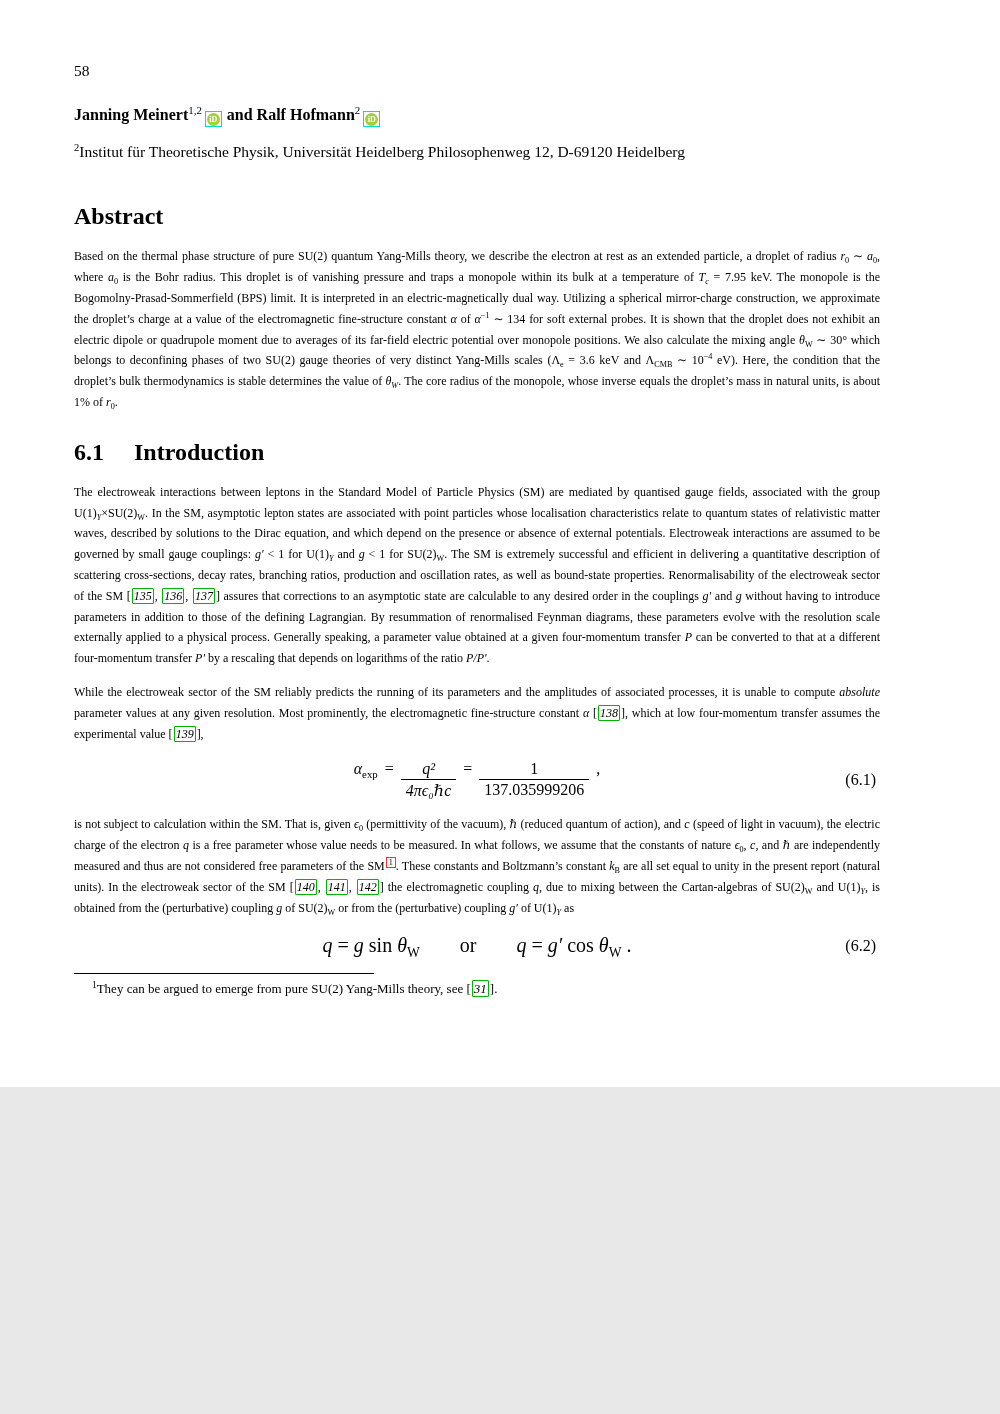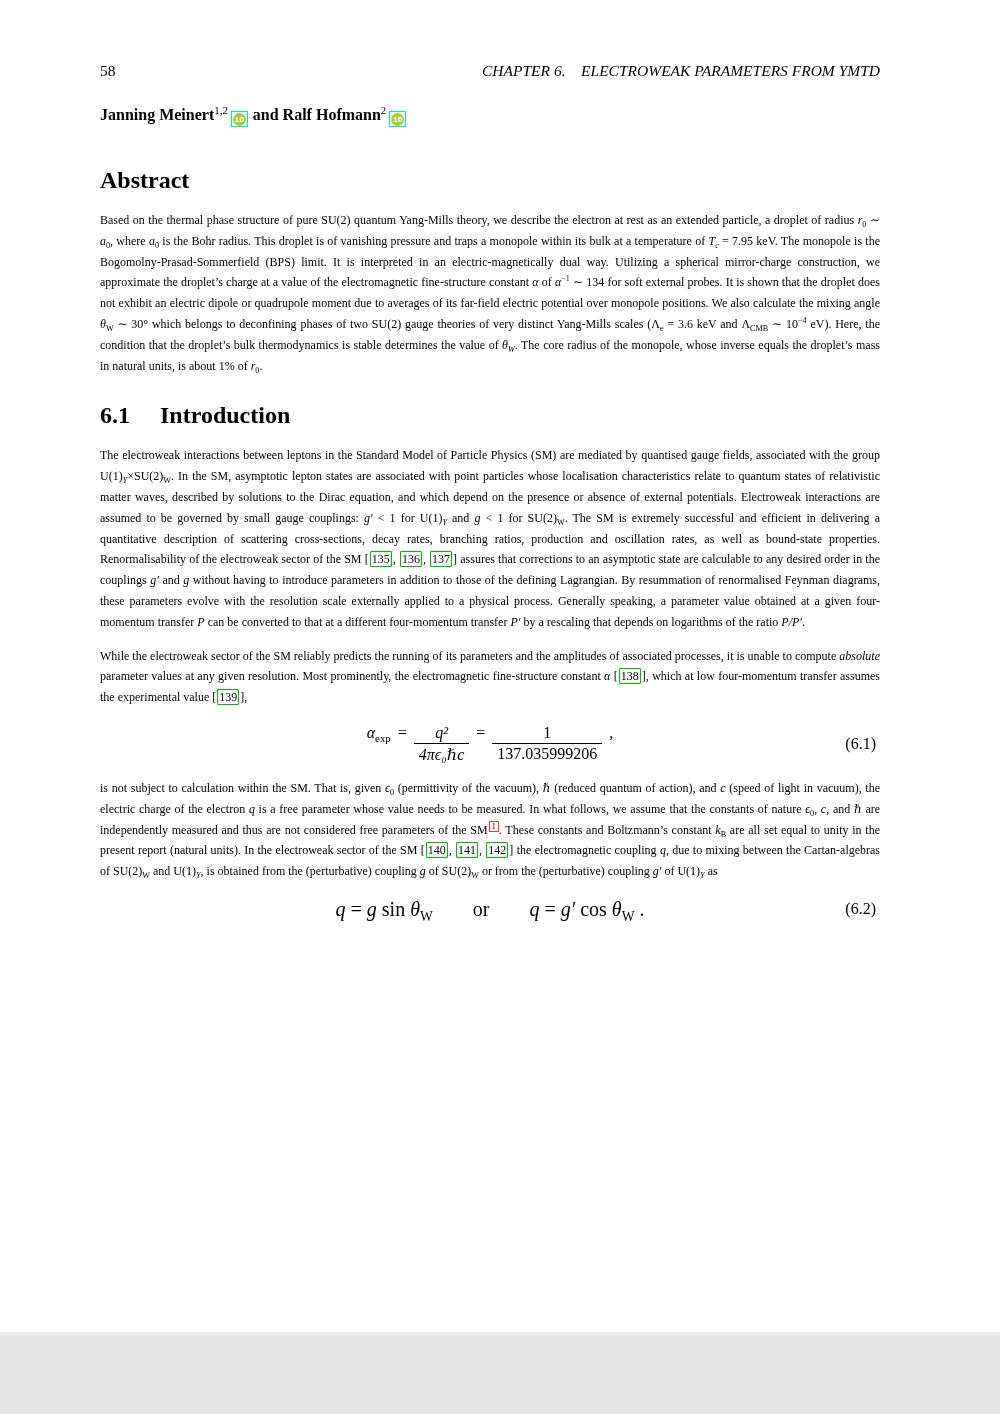--- a/index.html
+++ b/index.html
@@ -1,63 +1,64 @@
 <!DOCTYPE html>
 <html style="--cite: #00b400; --fnref: #ff3030; --orcid-green: #a6ce39; --orcid-border: #00dcdc;"><head>
 <meta charset="utf-8">
 <style>
   html,body{margin:0;padding:0;background:#e8e8e8;}
   .page{
     position:relative;
-    width:1000px;height:1332px;
+    width:1000px;height:1087px;
     margin:0 auto;
     background:#ffffff;
     font-family:"Liberation Serif","DejaVu Serif",serif;
     color:#000;
     box-sizing:border-box;
-    padding:62px 120px 0 100px;
+    padding:62px 120px 0 74px;
     overflow:hidden;
   }
   
   .runhead{
     display:flex;justify-content:space-between;align-items:baseline;
     font-size:15.5px;margin-bottom:26px;
   }
   .runhead .chap{font-style:italic;}
   
   .authors{font-size:16px;font-weight:bold;margin:0 0 14px 0;}
   .authors sup{font-size:0.68em;font-weight:normal;}
   .orcid-box{
     display:inline-block;border:1px solid var(--orcid-border,#00dcdc);
     padding:1px 1px 0 1px;margin:0 1px 0 3px;vertical-align:-2px;line-height:0;
   }
   .orcid-circle{
     display:inline-block;width:13px;height:13px;border-radius:50%;
     background:var(--orcid-green,#a6ce39);color:#fff;
-    font-family:Liberation Mono, monospace;font-weight:bold;
+    font-family:Liberation Serif, serif;font-weight:bold;
     font-size:8px;line-height:13px;text-align:center;
   }
   .affil{font-size:15.5px;margin:1px 0;line-height:1.45;}
   .affil sup{font-size:0.68em;}
   
   h2.abs-head{font-size:24px;margin:40px 0 16px 0;font-weight:bold;}
   h2.sec-head{font-size:24px;margin:26px 0 16px 0;font-weight:bold;}
   h2.sec-head .sec-title{margin-left:30px;}
   
   p.body{
     font-size:12px;line-height:20.8px;text-align:justify;margin:0;
   }
   p.body + p.body{margin-top:13px;}
   sub,sup{line-height:0;font-size:0.68em;}
   sub.it,sup.it{font-style:italic;}
   i{font-style:italic;}
   .cite{
     border:1px solid var(--cite,#00b400);
     padding:0 1px;margin:0 1px;
     border-radius:1px;
+    font-style:italic;
   }
   sup.fnref{
     border:1px solid var(--fnref,#ff3030);
     padding:0 2px;margin-left:1px;
   }
   
   .equation{
     position:relative;text-align:center;
     margin:16px 0 14px 0;font-size:16px;
   }
@@ -73,25 +74,25 @@
   .footnote-text{font-size:13px;line-height:1.35;margin:0;padding-left:18px;}
   .footnote-text sup{font-size:0.72em;}
 </style>
 </head>
 <body>
 
 <div class="page">
 
   <div class="runhead">
     <span>58</span>
-    <span class="chap">CHAPTER 6. ELECTROWEAK PARAMETERS FROM YMTD</span>
   </div>
 
   <p class="authors"><b>Janning Meinert</b><sup>1,2</sup><span class="orcid-box"><span class="orcid-circle">iD</span></span><b> and </b><b>Ralf Hofmann</b><sup>2</sup><span class="orcid-box"><span class="orcid-circle">iD</span></span></p>
 
+  <p class="affil"><sup>2</sup><span>Institut für Theoretische Physik, Universität Heidelberg Philosophenweg 12, D-69120 Heidelberg</span></p>
 
   <h2 class="abs-head">Abstract</h2>
 
   <p class="body">Based on the thermal phase structure of pure SU(2) quantum Yang-Mills theory, we describe the electron at rest as an extended particle, a droplet of radius <i>r</i><sub>0</sub> ∼ <i>a</i><sub>0</sub>, where <i>a</i><sub>0</sub> is the Bohr radius. This droplet is of vanishing pressure and traps a monopole within its bulk at a temperature of <i>T</i><sub class="it">c</sub> = 7.95 keV. The monopole is the Bogomolny-Prasad-Sommerfield (BPS) limit. It is interpreted in an electric-magnetically dual way. Utilizing a spherical mirror-charge construction, we approximate the droplet’s charge at a value of the electromagnetic fine-structure constant <i>α</i> of <i>α</i><sup>−1</sup> ∼ 134 for soft external probes. It is shown that the droplet does not exhibit an electric dipole or quadrupole moment due to averages of its far-field electric potential over monopole positions. We also calculate the mixing angle <i>θ</i><sub>W</sub> ∼ 30° which belongs to deconfining phases of two SU(2) gauge theories of very distinct Yang-Mills scales (Λ<sub>e</sub> = 3.6 keV and Λ<sub>CMB</sub> ∼ 10<sup>−4</sup> eV). Here, the condition that the droplet’s bulk thermodynamics is stable determines the value of <i>θ</i><sub class="it">W</sub>. The core radius of the monopole, whose inverse equals the droplet’s mass in natural units, is about 1% of <i>r</i><sub>0</sub>.</p>
 
   <h2 class="sec-head"><span>6.1</span><span class="sec-title">Introduction</span></h2>
 
   <p class="body">The electroweak interactions between leptons in the Standard Model of Particle Physics (SM) are mediated by quantised gauge fields, associated with the group U(1)<sub class="it">Y</sub>×SU(2)<sub>W</sub>. In the SM, asymptotic lepton states are associated with point particles whose localisation characteristics relate to quantum states of relativistic matter waves, described by solutions to the Dirac equation, and which depend on the presence or absence of external potentials. Electroweak interactions are assumed to be governed by small gauge couplings: <i>g′</i> &lt; 1 for U(1)<sub class="it">Y</sub> and <i>g</i> &lt; 1 for SU(2)<sub>W</sub>. The SM is extremely successful and efficient in delivering a quantitative description of scattering cross-sections, decay rates, branching ratios, production and oscillation rates, as well as bound-state properties. Renormalisability of the electroweak sector of the SM [<span class="cite">135</span>, <span class="cite">136</span>, <span class="cite">137</span>] assures that corrections to an asymptotic state are calculable to any desired order in the couplings <i>g′</i> and <i>g</i> without having to introduce parameters in addition to those of the defining Lagrangian. By resummation of renormalised Feynman diagrams, these parameters evolve with the resolution scale externally applied to a physical process. Generally speaking, a parameter value obtained at a given four-momentum transfer <i>P</i> can be converted to that at a different four-momentum transfer <i>P′</i> by a rescaling that depends on logarithms of the ratio <i>P/P′</i>.</p>
 
   <p class="body">While the electroweak sector of the SM reliably predicts the running of its parameters and the amplitudes of associated processes, it is unable to compute <i>absolute</i> parameter values at any given resolution. Most prominently, the electromagnetic fine-structure constant <i>α</i> [<span class="cite">138</span>], which at low four-momentum transfer assumes the experimental value [<span class="cite">139</span>],</p>
@@ -114,14 +115,18 @@
     <span class="eq-tag">(6.1)</span>
   </div>
 
   <p class="body">is not subject to calculation within the SM. That is, given <i>ϵ</i><sub>0</sub> (permittivity of the vacuum), <i>ℏ</i> (reduced quantum of action), and <i>c</i> (speed of light in vacuum), the electric charge of the electron <i>q</i> is a free parameter whose value needs to be measured. In what follows, we assume that the constants of nature <i>ϵ</i><sub>0</sub>, <i>c</i>, and <i>ℏ</i> are independently measured and thus are not considered free parameters of the SM<sup class="fnref">1</sup>. These constants and Boltzmann’s constant <i>k</i><sub>B</sub> are all set equal to unity in the present report (natural units). In the electroweak sector of the SM [<span class="cite">140</span>, <span class="cite">141</span>, <span class="cite">142</span>] the electromagnetic coupling <i>q</i>, due to mixing between the Cartan-algebras of SU(2)<sub>W</sub> and U(1)<sub class="it">Y</sub>, is obtained from the (perturbative) coupling <i>g</i> of SU(2)<sub>W</sub> or from the (perturbative) coupling <i>g′</i> of U(1)<sub class="it">Y</sub> as</p>
 
   <div class="equation">
     <span class="eqline"><i>q</i> = <i>g</i> sin <i>θ</i><sub>W</sub>  or  <i>q</i> = <i>g′</i> cos <i>θ</i><sub>W</sub> .</span>
     <span class="eq-tag">(6.2)</span>
   </div>
 
+  <div class="footnote">
+    <div class="footnote-rule"></div>
+    <p class="footnote-text"><sup>1</sup><span>They can be argued to emerge from pure SU(2) Yang-Mills theory, see [<span class="cite">31</span>].</span></p>
+  </div>
 
 </div>
 
 </body></html>

